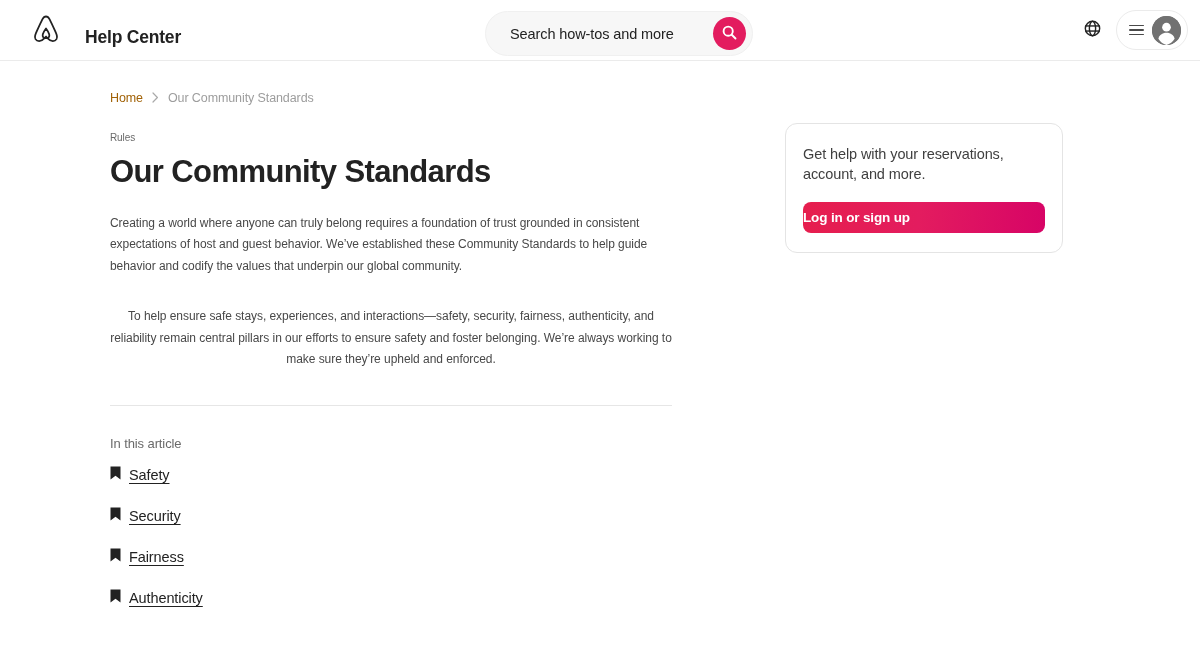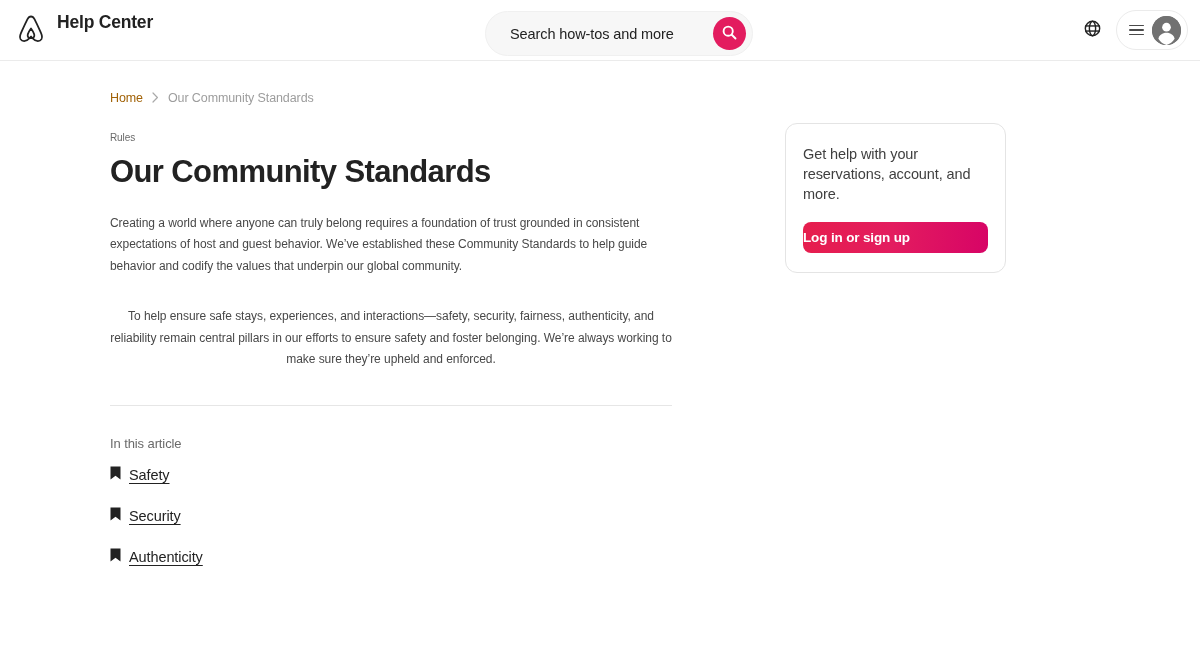--- a/index.html
+++ b/index.html
@@ -17,24 +17,24 @@
     position: relative;
     height: 61px;
     width: 100%;
     border-bottom: 1px solid #ebebeb;
     display: flex;
     align-items: center;
     background: #fff;
   }
   .brand {
     display: flex;
-    align-items: flex-start;
-    gap: 11px;
+    align-items: flex-end;
+    gap: 24px;
     position: absolute;
-    left: 16px;
+    left: 31px;
     top: 50%;
     transform: translateY(-50%);
     text-decoration: none;
   }
   .brand-mark { width: 30px; height: 32px; display: block; }
   .brand-name {
     font-size: 17.5px;
     font-weight: bold;
     color: #222222;
     letter-spacing: -0.2px;
@@ -207,21 +207,21 @@
     font-size: 14.5px;
     color: #222222;
     text-decoration: underline;
     text-underline-offset: 2.5px;
     letter-spacing: -0.1px;
   }
   .bookmark-ico { display: block; }
 
   
   .help-card {
-    width: 221px;
+    width: 278px;
     border: 1px solid #e4e4e4;
     border-radius: 12px;
     padding: 20px 17px 19px 17px;
     background: #ffffff;
   }
   .help-card-text {
     font-size: 14.5px;
     line-height: 20px;
     color: #3f3f3f;
     letter-spacing: -0.1px;
@@ -351,20 +351,30 @@
               <span class="txt">Security</span>
             </a>
           </li>
           <li class="toc-item">
             <a class="toc-link" href="#">
               <span class="bookmark-ico">
                 <svg width="11" height="14" viewBox="0 0 11 14" xmlns="http://www.w3.org/2000/svg">
                   <path d="M0.5 0.5h10v13L5.5 9.7 0.5 13.5z" fill="#222222"></path>
                 </svg>
               </span>
+              <span class="txt">Fairness</span>
+            </a>
+          </li>
+          <li class="toc-item">
+            <a class="toc-link" href="#">
+              <span class="bookmark-ico">
+                <svg width="11" height="14" viewBox="0 0 11 14" xmlns="http://www.w3.org/2000/svg">
+                  <path d="M0.5 0.5h10v13L5.5 9.7 0.5 13.5z" fill="#222222"></path>
+                </svg>
+              </span>
               <span class="txt">Authenticity</span>
             </a>
           </li>
 
         </ul>
       </div>
 
       <div class="col-side">
         <div class="help-card">
           <div class="help-card-text">Get help with your reservations, account, and more.</div>

